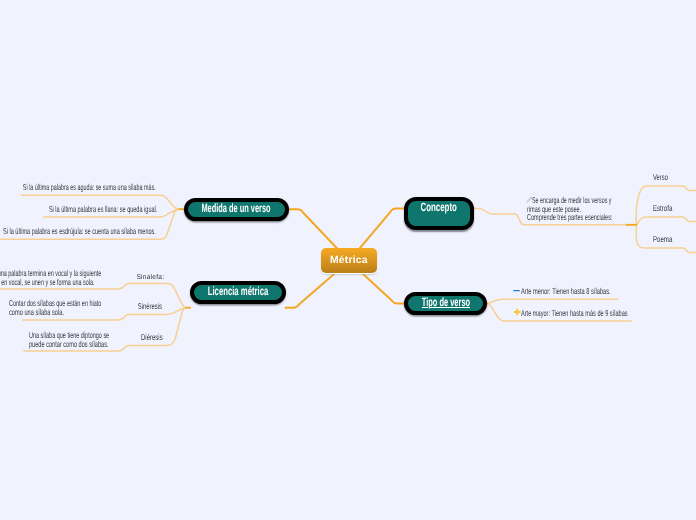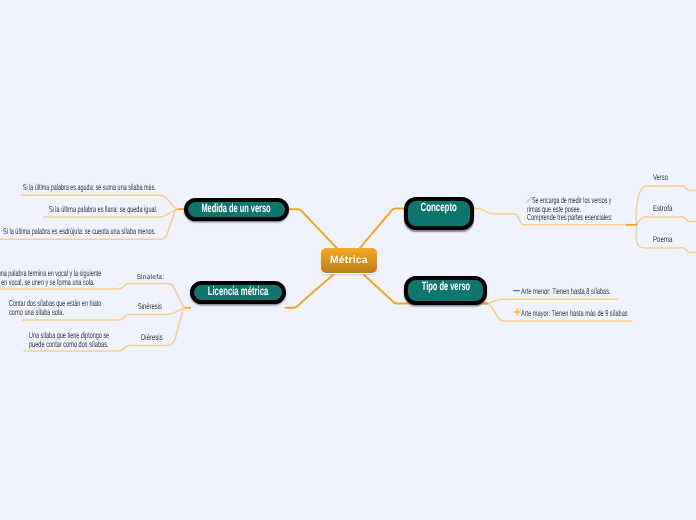--- a/index.html
+++ b/index.html
@@ -69,21 +69,21 @@
 
   <div class="pill" style="left:184px;top:198px;width:105px;height:23px;">
     <span style="transform:scaleX(0.617)">Medida de un verso</span>
   </div>
   <div class="pill" style="left:190px;top:281px;width:96px;height:23px;">
     <span style="transform:scaleX(0.645)">Licencia métrica</span>
   </div>
   <div class="pill" style="left:404px;top:197px;width:69.5px;height:33px;">
     <span style="transform:scaleX(0.660)">Concepto</span>
   </div>
-  <div class="pill" style="left:404px;top:276px;width:83px;height:29px;">
+  <div class="pill" style="left:404px;top:292px;width:83px;height:23px;text-decoration:underline;">
     <span style="transform:scaleX(0.622)">Tipo de verso</span>
   </div>
 
   <span class="l ra" style="right:540px;top:183.2px;transform:scaleX(.637);"><span>Si la última palabra es aguda: se suma una sílaba más.</span></span>
   <span class="l ra" style="right:539px;top:205px;transform:scaleX(.652);"><span>Si la última palabra es llana: se queda igual.</span></span>
   <span class="l ra" style="right:539.7px;top:226.9px;transform:scaleX(.654);"><span>Si la última palabra es esdrújula: se cuenta una sílaba menos.</span></span>
 
   <span class="l ra" style="right:531.5px;top:273.6px;font-size:7px;letter-spacing:.22px;transform:scaleX(.95);"><span>Sinalefa:</span></span>
   <span class="l ra" style="right:533.9px;top:302.3px;transform:scaleX(.692);"><span>Sinéresis</span></span>
   <span class="l ra" style="right:533.7px;top:333.3px;transform:scaleX(.707);"><span>Diéresis</span></span>

